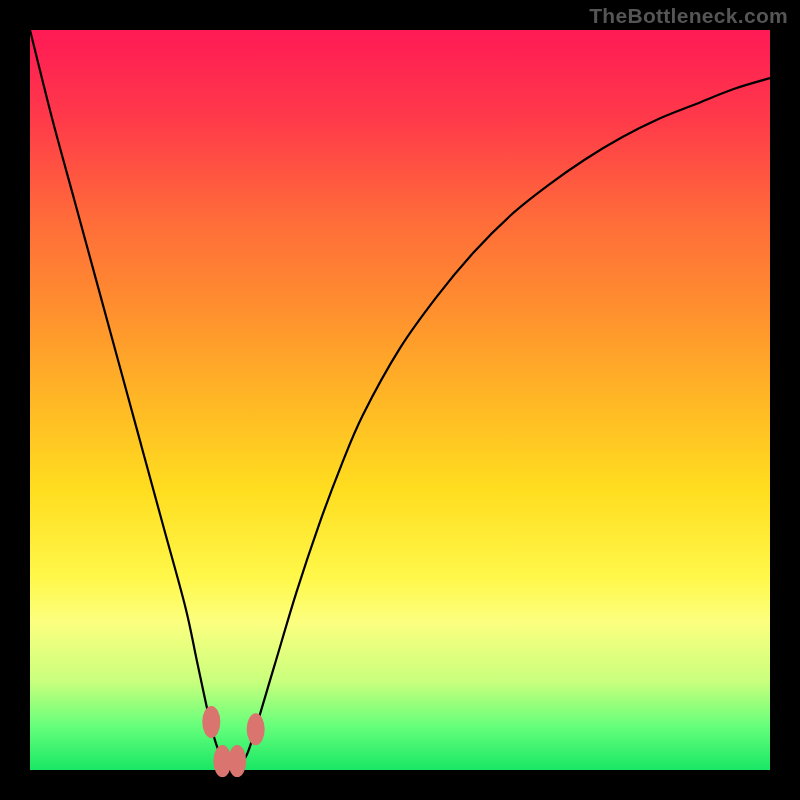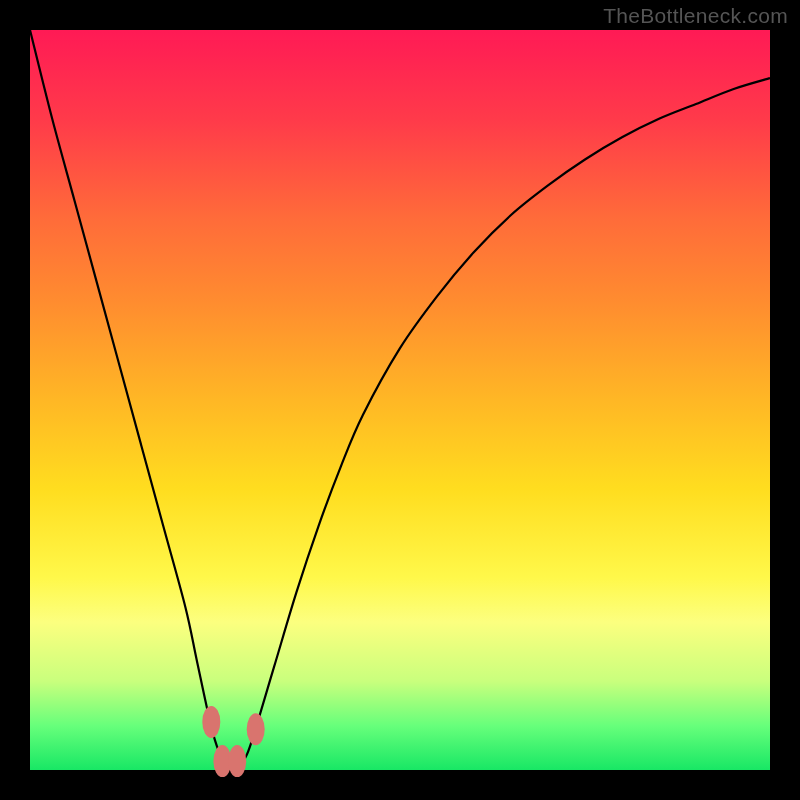--- a/index.html
+++ b/index.html
@@ -29,21 +29,21 @@
       #c9ff7d 88%,
       #67ff7b 94%,
       #18e765 100%);
   }
   .watermark {
     position: absolute;
     top: 4px;
     right: 12px;
     color: #555;
     font-size: 21px;
-    font-weight: 400;
+    font-weight: 700;
     letter-spacing: 0.3px;
     user-select: none;
   }
   svg.curve {
     position: absolute;
     left: 0;
     top: 0;
     width: 740px;
     height: 740px;
     overflow: visible;

